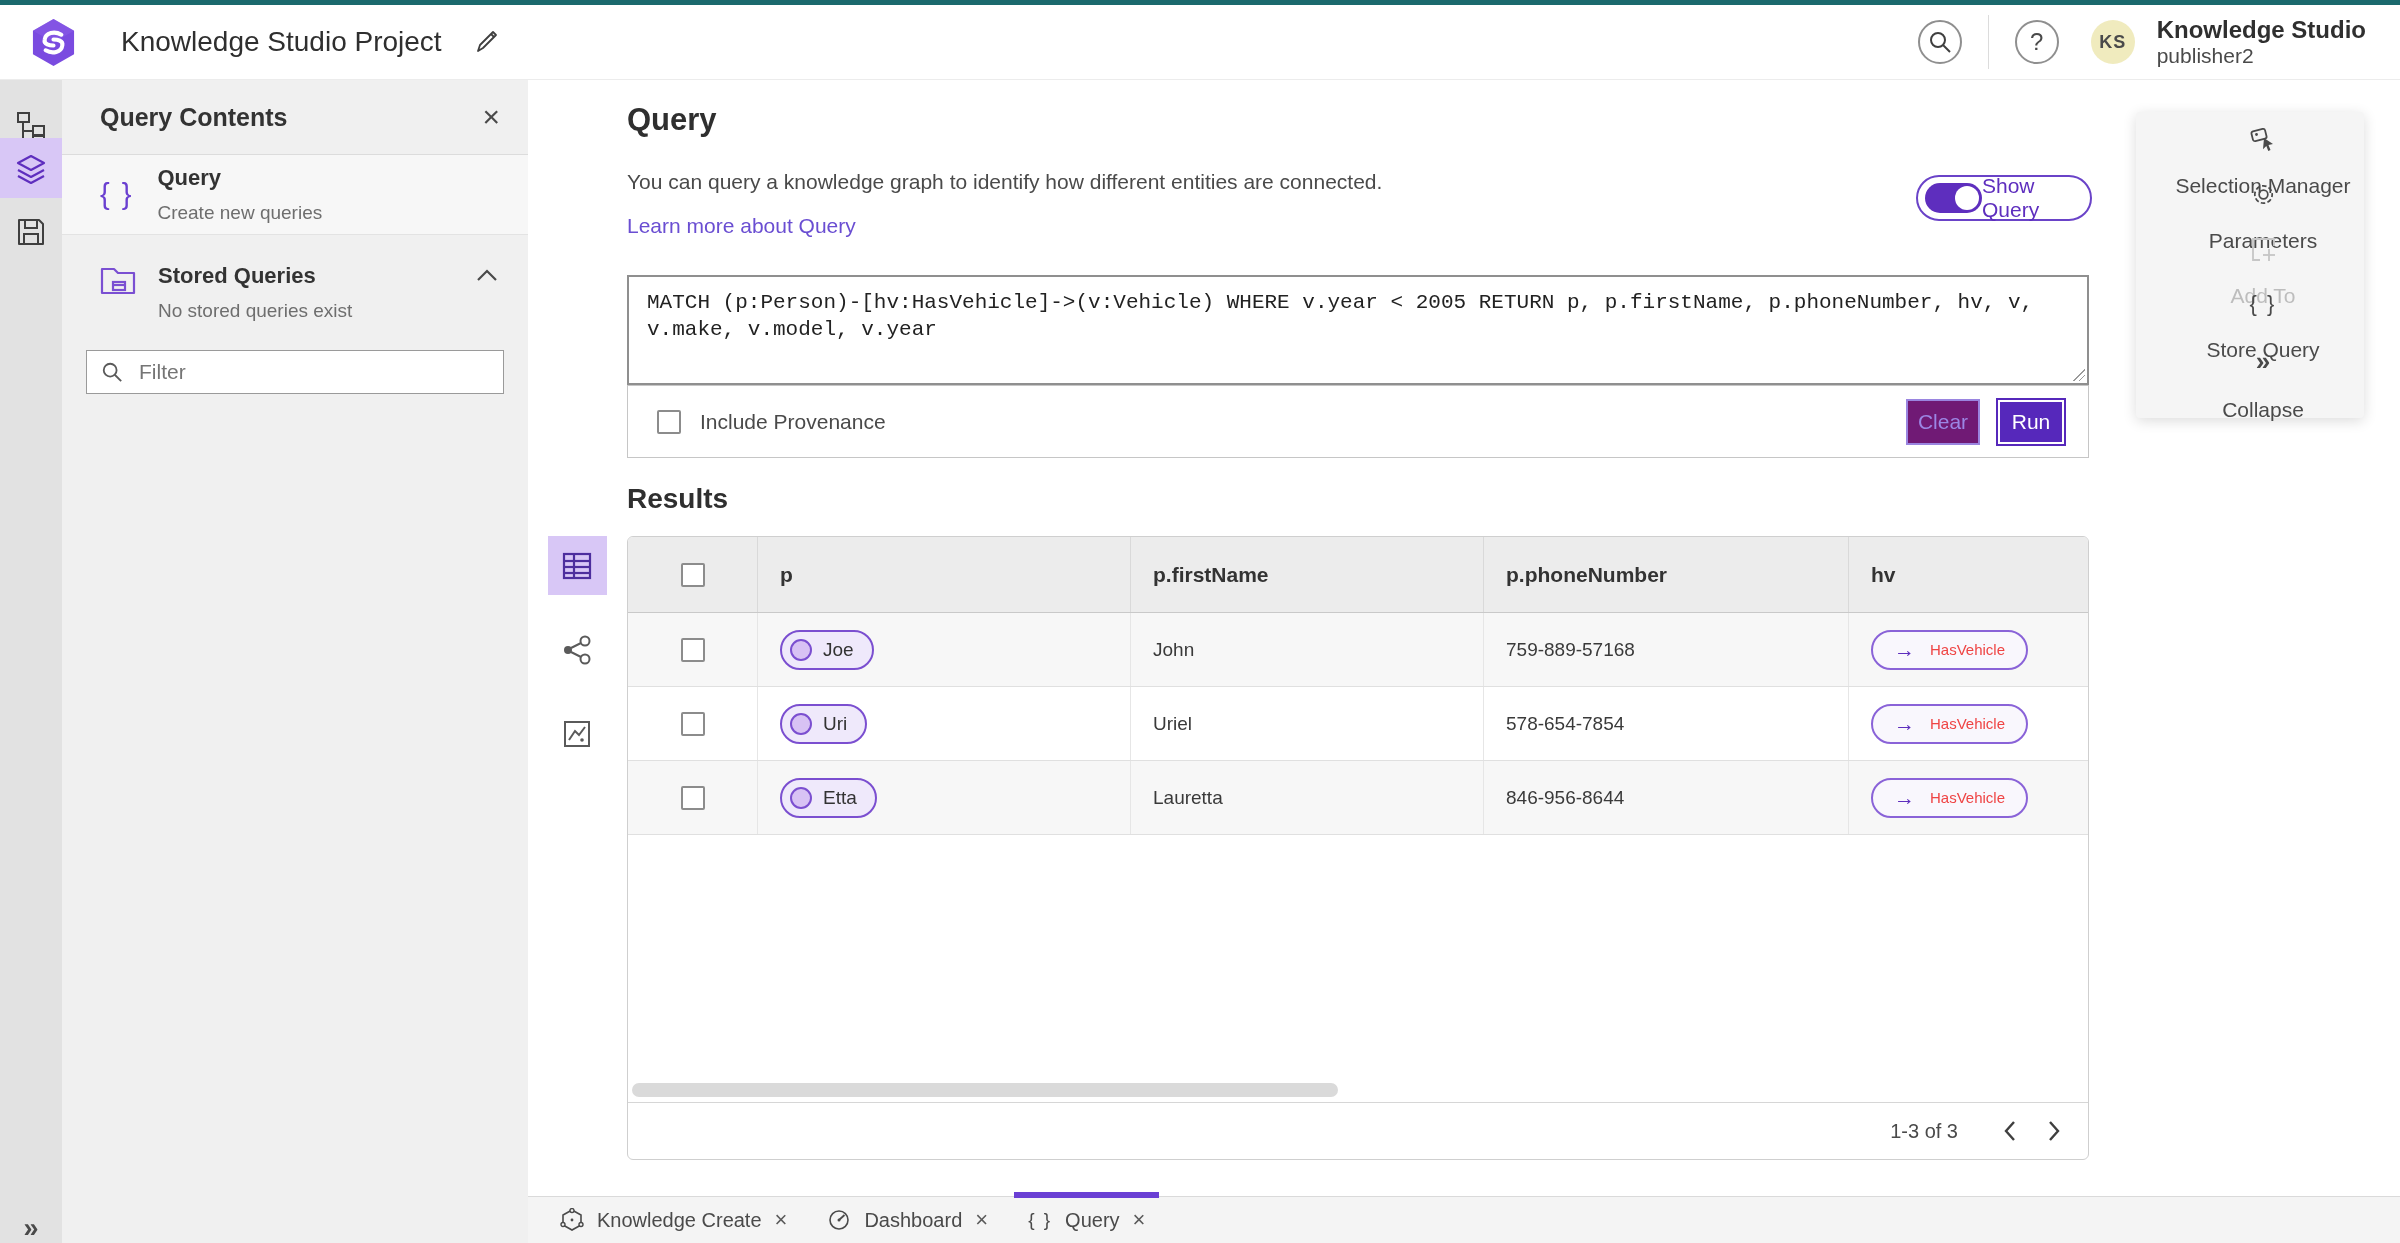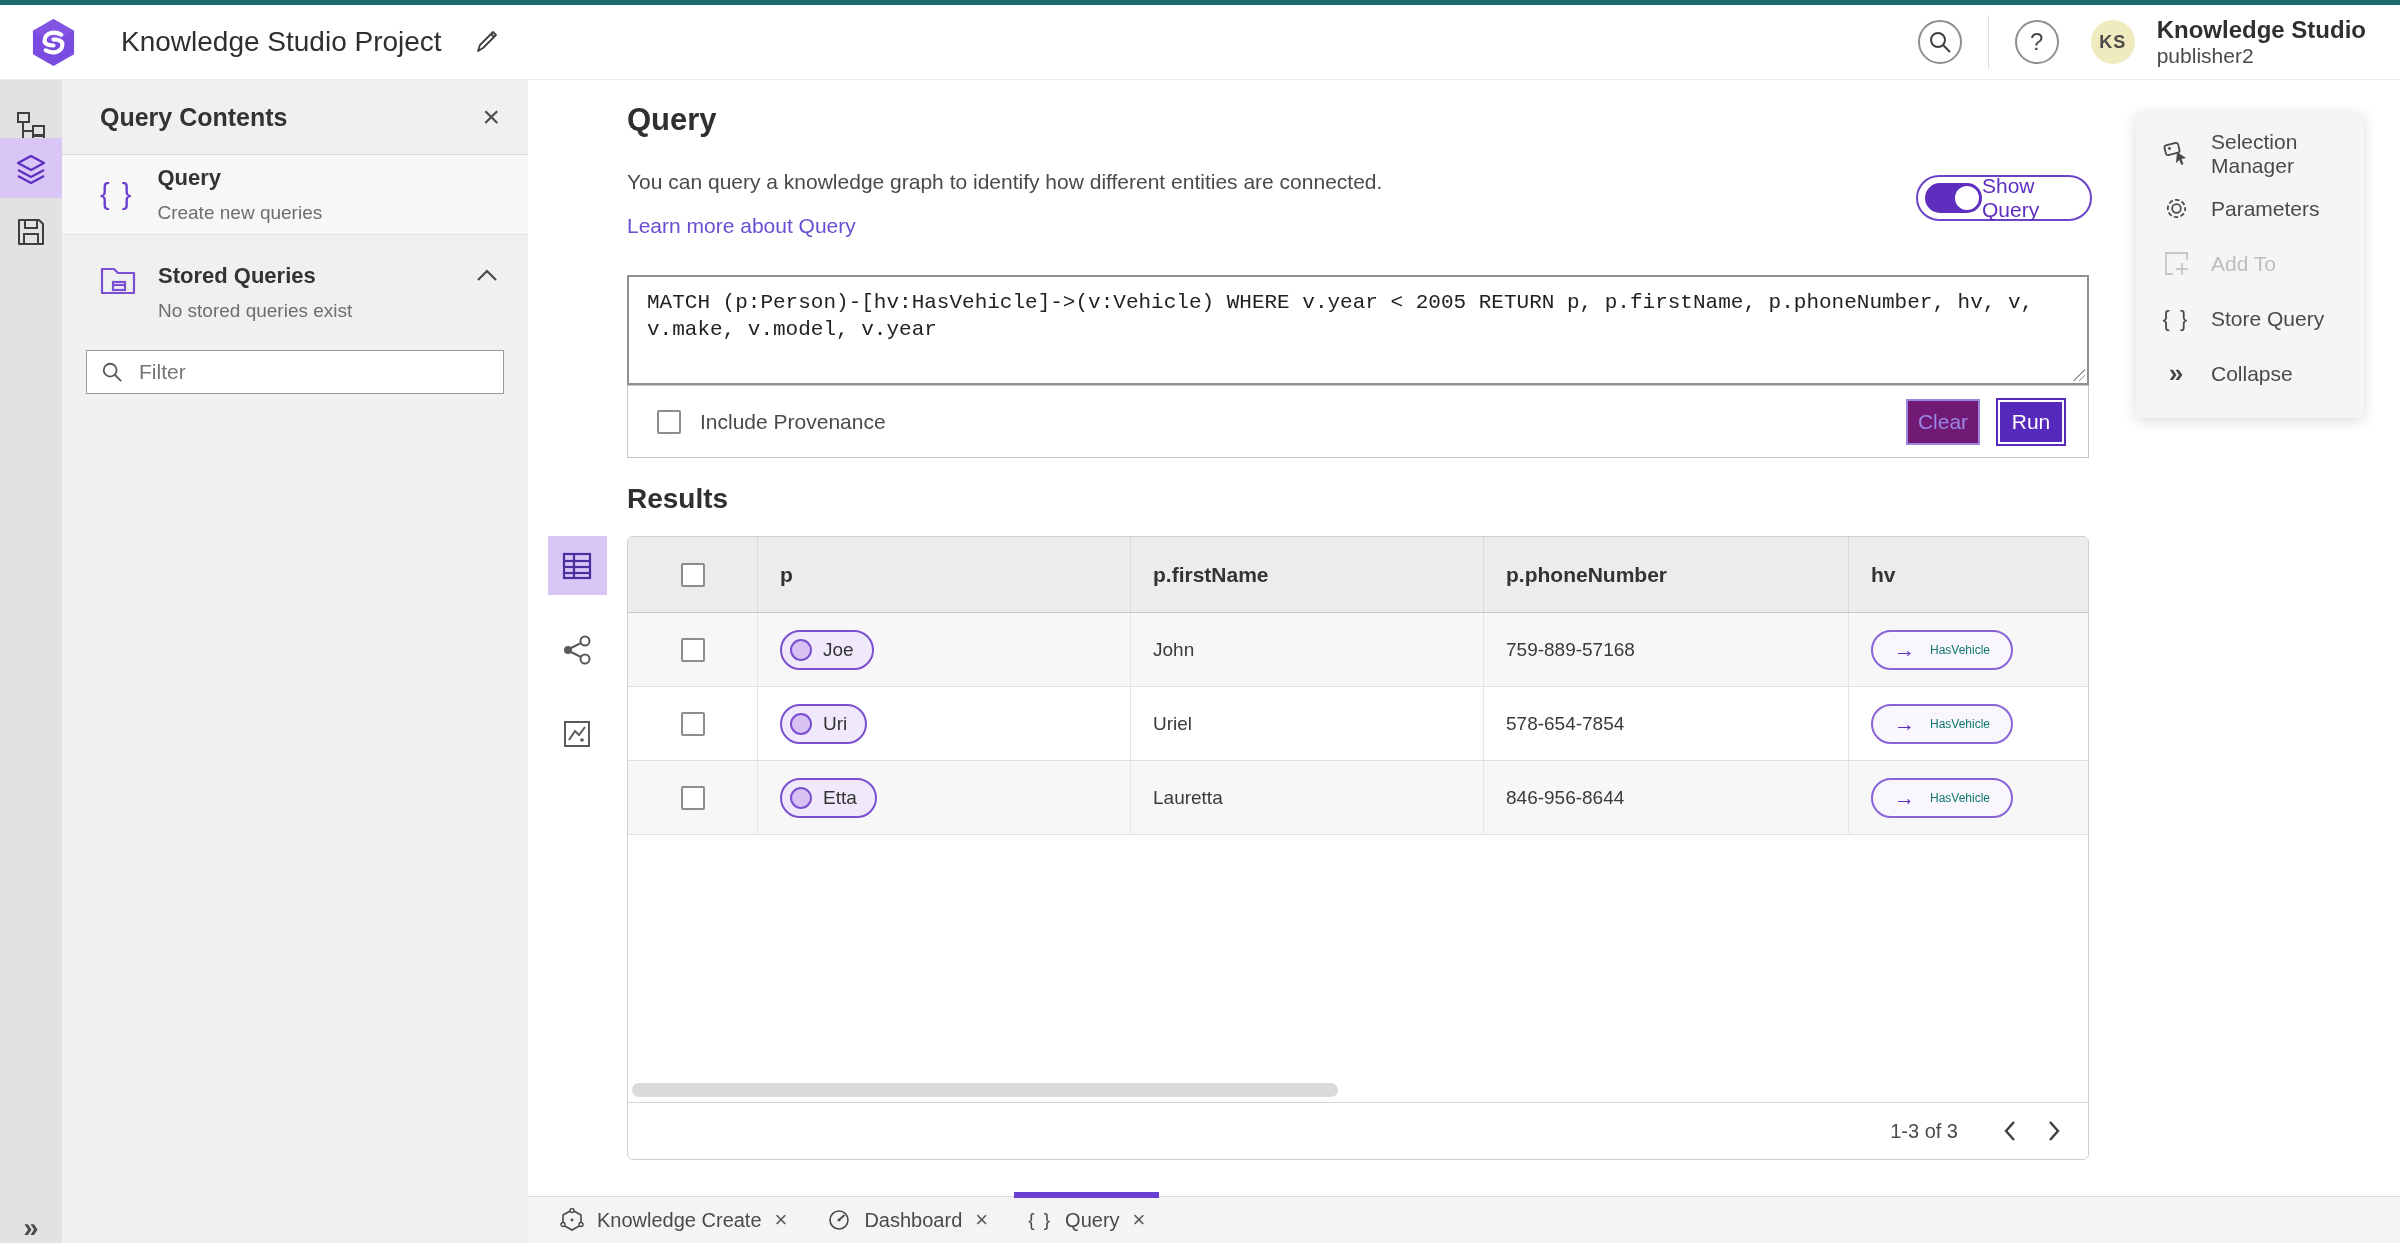--- a/index.html
+++ b/index.html
@@ -111,35 +111,35 @@
   .td { display:flex; align-items:center; padding-left:22px; font-size:19px; color:#3a3a3a;
         border-right:1px solid #e6e6e6; }
   .td:last-child { border-right:none; }
   .pill-node { display:inline-flex; align-items:center; gap:11px; height:40px; padding:0 18px 0 8px;
                border:2px solid #7b4fd0; border-radius:21px; background:#efe9fb; cursor:pointer; }
   .node-circle { width:22px; height:22px; border-radius:50%; background:#d8c2f4; border:2px solid #7b4fd0; }
   .pill-node span.nm { font-size:19px; color:#333; }
   .pill-rel { display:inline-flex; align-items:center; gap:15px; height:40px; padding:0 21px;
               border:2px solid #8a63d8; border-radius:21px; background:#f9f7fd; cursor:pointer; }
   .pill-rel .arr { font-size:21px; color:#5e2ebe; }
-  .pill-rel .nm { font-size:12px; color:#0f766e; }
+  .pill-rel .nm { font-size:15px; color:#ef4444; }
   .tfill { flex:1 1 auto; position:relative; background:#fff; }
   .hscroll-thumb { position:absolute; left:4px; bottom:5px; width:706px; height:14px;
                    background:#dadada; border-radius:7px; cursor:grab; }
   .tpager { height:57px; flex:0 0 auto; border-top:1px solid #d6d6d6; display:flex; align-items:center;
             justify-content:flex-end; padding-right:12px; }
   .pager-label { font-size:20px; color:#4a4a4a; margin-right:30px; }
   .pager-btn { width:44px; height:44px; background:none; border:none; display:flex; align-items:center;
                justify-content:center; cursor:pointer; }
 
   
   .context-card { position:absolute; left:2136px; top:112px; width:228px; height:306px; background:#f5f5f5;
                   border-radius:4px; box-shadow:0 3px 14px rgba(0,0,0,0.14); padding:14px 0; z-index:5; }
   .menu-item { height:55px; display:flex; align-items:center; gap:21px; padding-left:26px;
-               font-size:21px; color:#4a4a4a; cursor:pointer; }
+               font-size:21px; color:#4a4a4a; cursor:pointer;flex-direction:column; }
   .menu-item.disabled { color:#bdbdbd; cursor:default; }
   .menu-ic { width:28px; display:flex; justify-content:center; flex:0 0 auto; }
   .menu-ic.txt { font-size:22px; color:#4a4a4a; letter-spacing:2px; }
   .menu-ic.dbl { font-size:26px; font-weight:600; }
 
   
   .tabbar { position:absolute; left:528px; top:1196px; width:1872px; height:47px; background:#f4f4f4;
             border-top:1px solid #dadada; display:flex; align-items:stretch; padding-left:12px; }
   .tab { position:relative; display:flex; align-items:center; gap:13px; padding:0 20px;
          font-size:20px; color:#4a4a4a; background:none; border:none; cursor:pointer;

